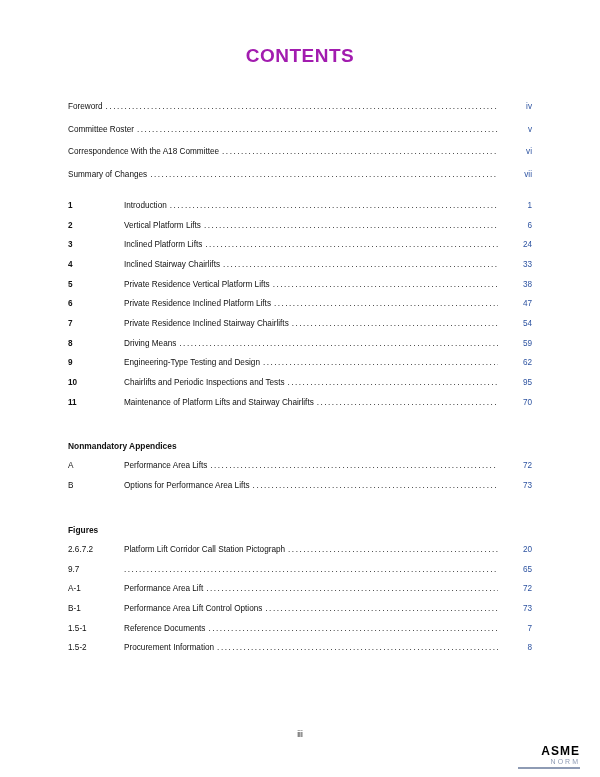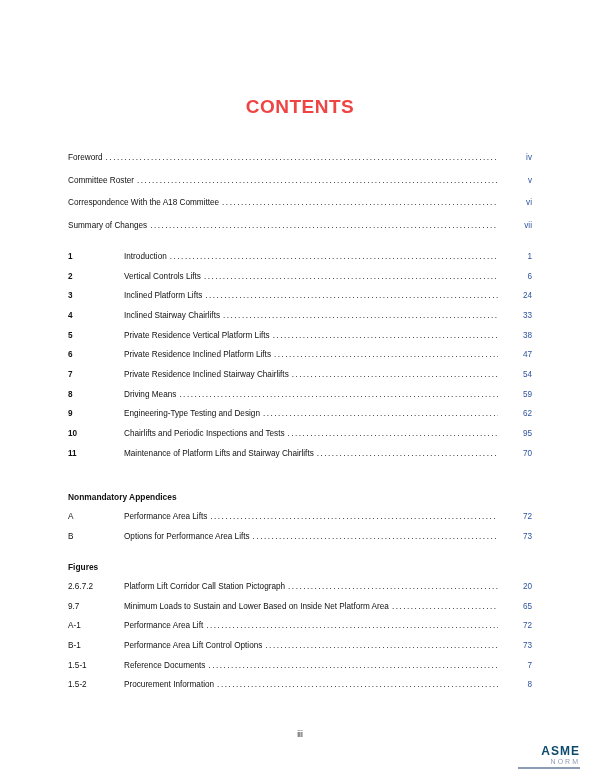--- a/index.html
+++ b/index.html
@@ -21,23 +21,23 @@
     width: 600px;
     height: 777px;
     box-sizing: border-box;
     padding: 0 68px;
   }
   .title {
     text-align: center;
     font-size: 19px;
     font-weight: bold;
     letter-spacing: 0.5px;
-    color: #ef4444;
+    color: #a21caf;
     margin: 0;
-    padding-top: 96px;
+    padding-top: 45px;
   }
   .toc {
     margin-top: 36px;
   }
   .row {
     display: flex;
     align-items: baseline;
     font-size: 8.2px;
     line-height: 1;
     margin-bottom: 11.5px;
@@ -75,21 +75,21 @@
   .page-no {
     flex: 0 0 auto;
     width: 34px;
     text-align: right;
     color: #2c52a0;
   }
   .section-head {
     font-size: 8.4px;
     font-weight: bold;
     color: #111;
-    margin-top: 21px;
+    margin-top: 35px;
     margin-bottom: 11px;
   }
   .section-head.first {
     margin-top: 34px;
   }
   .folio {
     position: absolute;
     left: 0;
     right: 0;
     bottom: 38px;
@@ -100,21 +100,21 @@
   .logo {
     position: absolute;
     right: 20px;
     bottom: 8px;
     text-align: right;
     line-height: 1.05;
   }
   .logo .asme {
     font-size: 12px;
     font-weight: bold;
-    color: #0c4a6e;
+    color: #000000;
     letter-spacing: 1px;
   }
   .logo .norm {
     font-size: 7px;
     color: #8e9bb4;
     letter-spacing: 2px;
   }
   .logo .bar {
     margin-top: 2px;
     height: 2px;
@@ -156,21 +156,21 @@
     <div style="height:8px"></div>
 
     <div class="row">
       <span class="num">1</span>
       <span class="label bold">Introduction</span>
       <span class="dots">...........................................................................................................................</span>
       <span class="page-no">1</span>
     </div>
     <div class="row">
       <span class="num">2</span>
-      <span class="label bold">Vertical Controls Lifts</span>
+      <span class="label bold">Vertical Platform Lifts</span>
       <span class="dots">...........................................................................................................................</span>
       <span class="page-no">6</span>
     </div>
     <div class="row">
       <span class="num">3</span>
       <span class="label bold">Inclined Platform Lifts</span>
       <span class="dots">...........................................................................................................................</span>
       <span class="page-no">24</span>
     </div>
     <div class="row">
@@ -240,21 +240,20 @@
     <div class="section-head">Figures</div>
 
     <div class="row">
       <span class="num plain">2.6.7.2</span>
       <span class="label">Platform Lift Corridor Call Station Pictograph</span>
       <span class="dots">...........................................................................................................................</span>
       <span class="page-no">20</span>
     </div>
     <div class="row">
       <span class="num plain">9.7</span>
-      <span class="label">Minimum Loads to Sustain and Lower Based on Inside Net Platform Area</span>
       <span class="dots">...........................................................................................................................</span>
       <span class="page-no">65</span>
     </div>
     <div class="row">
       <span class="num plain">A-1</span>
       <span class="label">Performance Area Lift</span>
       <span class="dots">...........................................................................................................................</span>
       <span class="page-no">72</span>
     </div>
     <div class="row">

